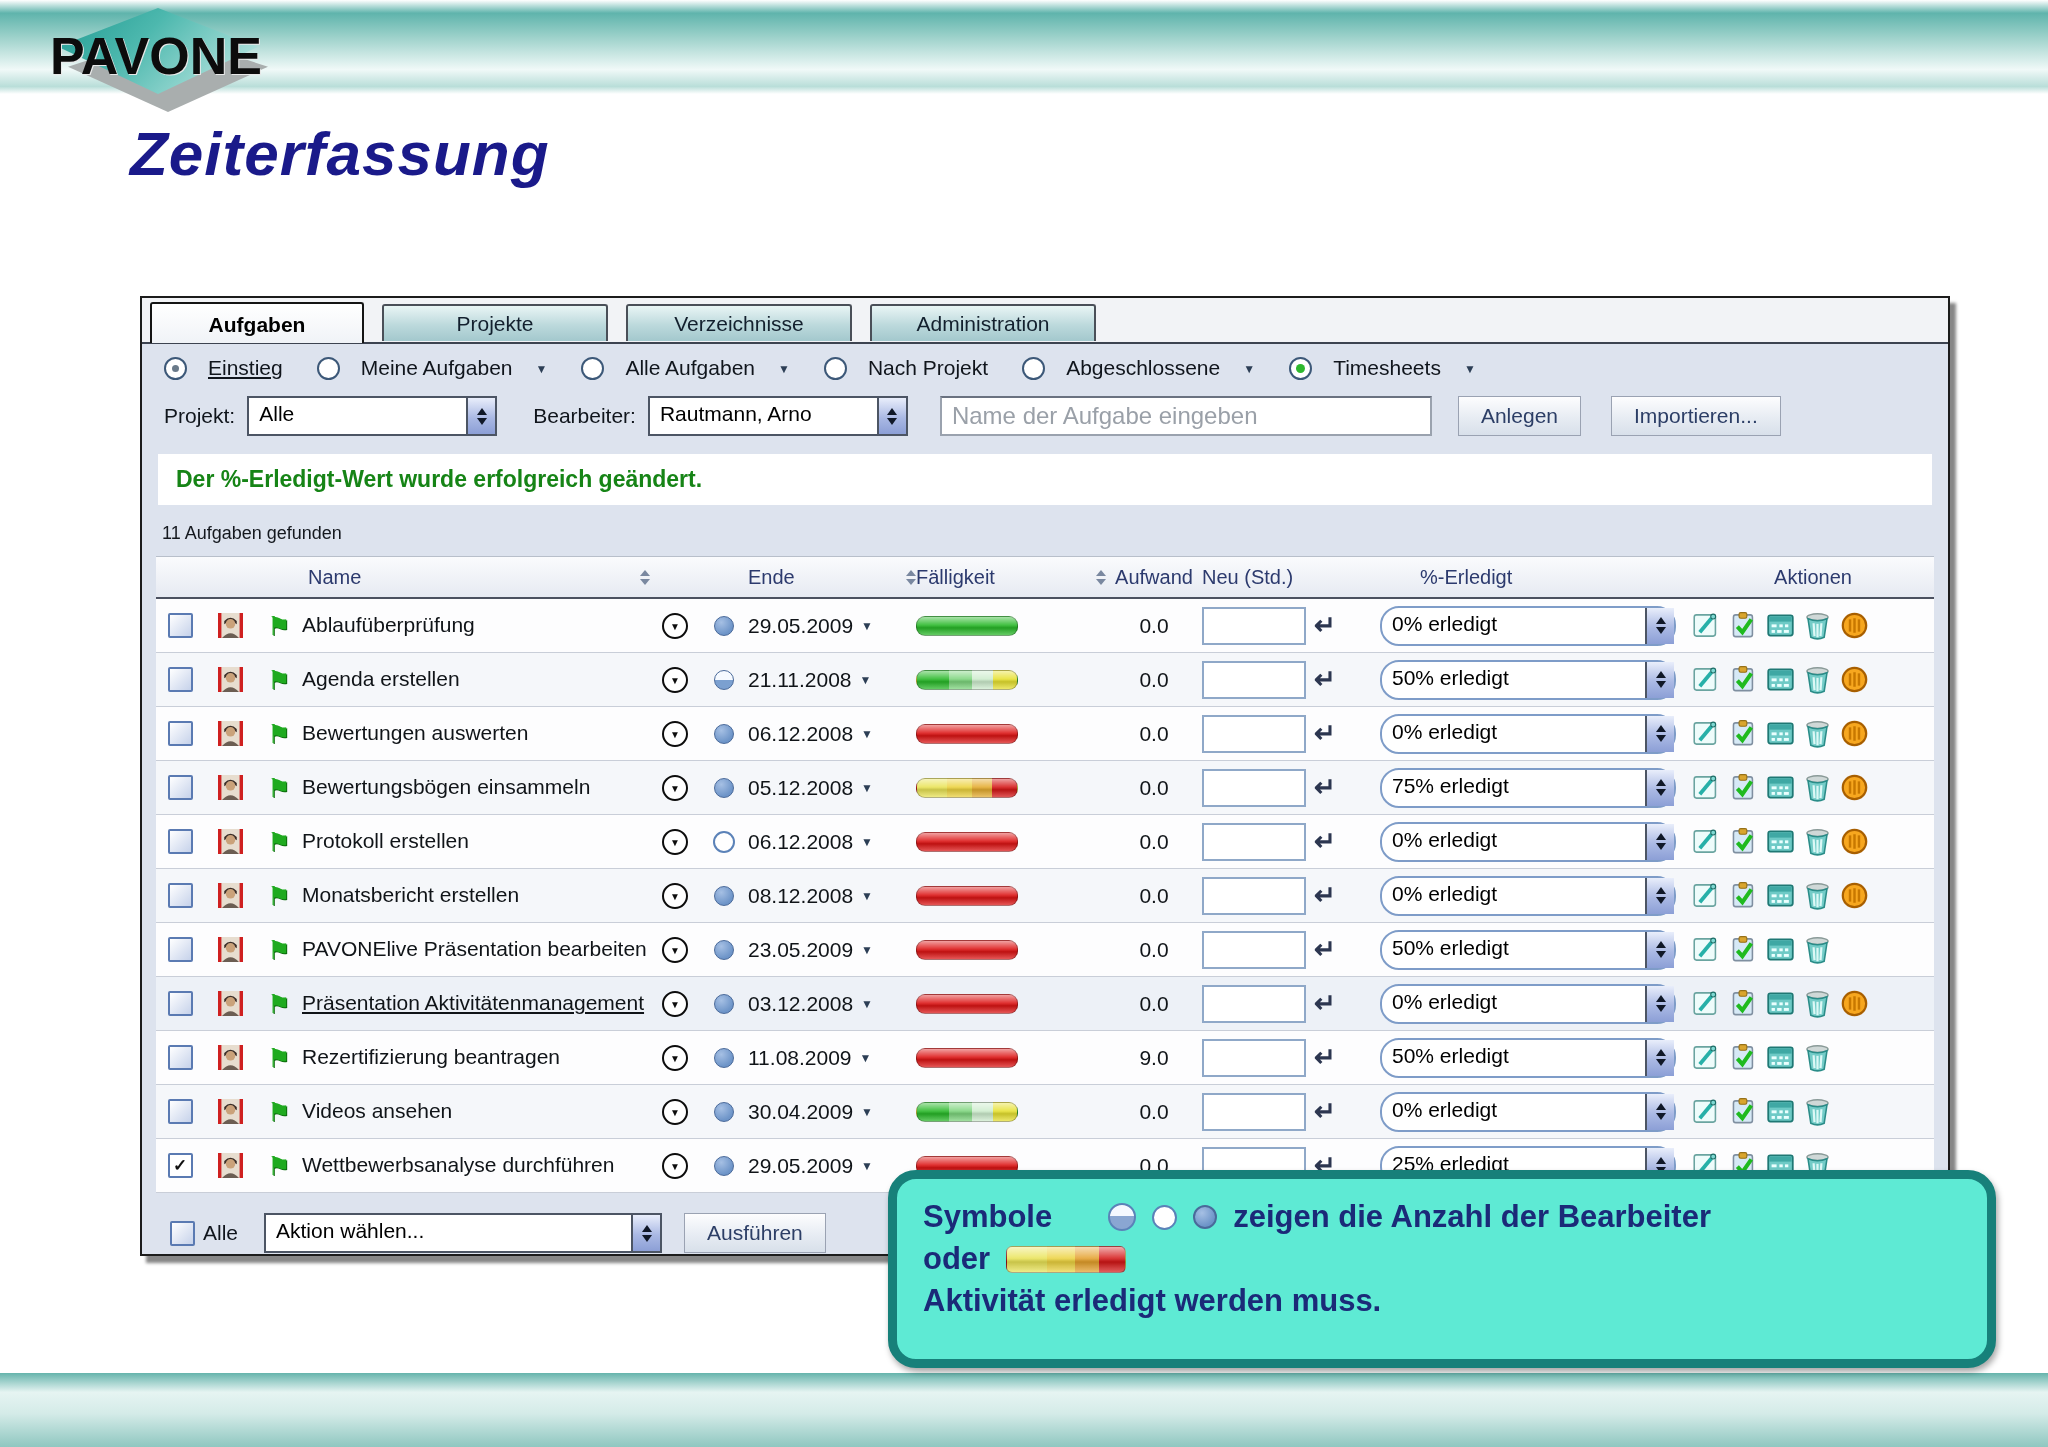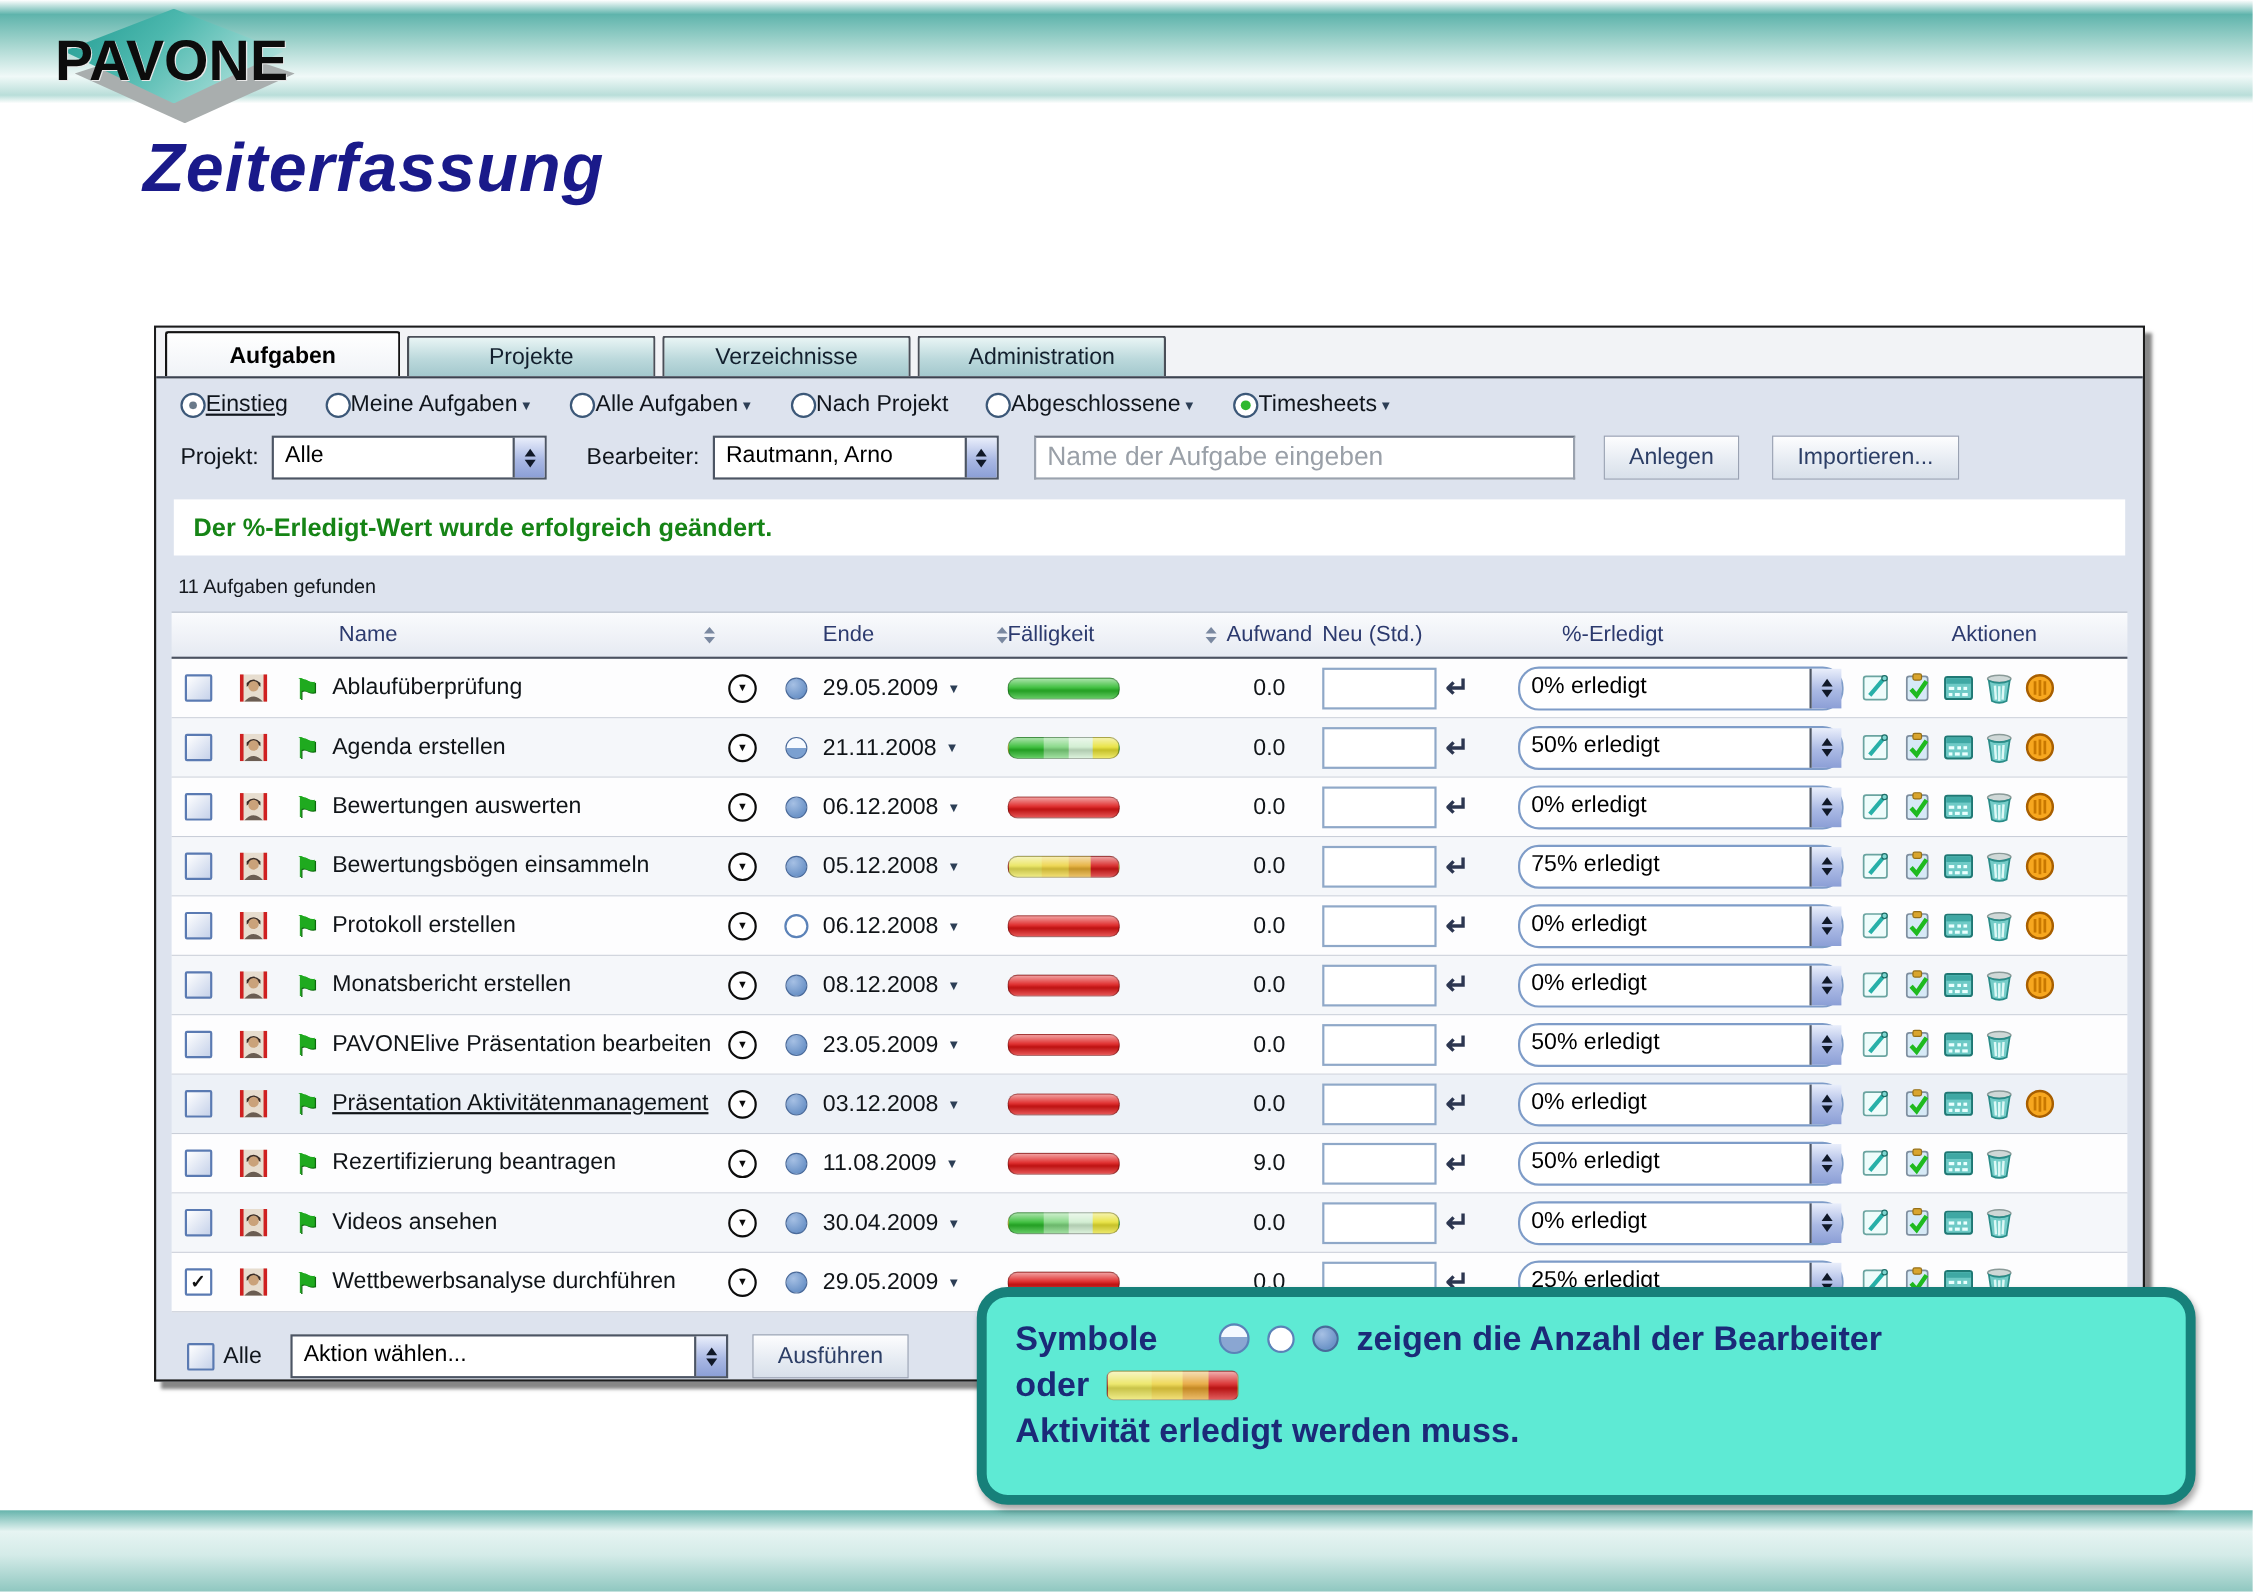--- a/index.html
+++ b/index.html
@@ -14,30 +14,30 @@
   .logo .d-teal{position:absolute;left:18px;top:8px;width:200px;height:86px;
     background:linear-gradient(135deg,#1f9a91 0%,#4db8ae 40%,#cdeeea 100%);
     clip-path:polygon(50% 0,100% 45%,50% 100%,0 45%);}
   .logo .logo-text{position:absolute;left:10px;top:26px;font-size:52px;font-weight:bold;
     letter-spacing:0px;color:#0c0c0c;text-shadow:1px 1px 0 #e8e8e8;}
   .page-title{position:absolute;left:130px;top:118px;font-size:62px;font-weight:bold;
     font-style:italic;color:#1a1a8a;letter-spacing:1px;}
   
   .panel{position:absolute;left:140px;top:296px;width:1806px;height:956px;background:#dde3ee;
     border:2px solid #1c1c1c;box-shadow:6px 7px 3px rgba(70,70,70,.65);}
-  .tabbar{background:#f2f3f6;display:flex;align-items:flex-end;gap:6px;padding:4px 6px 0 8px;
+  .tabbar{background:#f2f3f6;display:flex;align-items:center;gap:18px;padding:4px 6px 0 8px;
     border-bottom:2px solid #3c4350;height:40px;}
   .tab{border:2px solid #4a4f58;border-bottom:none;border-radius:3px 3px 0 0;
     padding:6px 0 5px;text-align:center;font-size:21px;color:#13202e;width:222px;
     background:linear-gradient(180deg,#e9f5f5 0%,#bcd9dc 55%,#a3c8cd 100%);}
   .tab.active{background:linear-gradient(180deg,#ffffff,#f0f3f7);font-weight:bold;color:#000;
     width:210px;padding:9px 0 6px;border-color:#141414;}
   
   .view-row{display:flex;align-items:center;gap:34px;padding:12px 8px 10px 22px;font-size:21px;color:#10151c;}
-  .view-item{display:inline-flex;align-items:center;gap:0;}
+  .view-item{display:inline-flex;align-items:center;gap:21px;}
   .rad{width:19px;height:19px;border:2px solid #3c5878;border-radius:50%;background:#fff;
     display:inline-flex;align-items:center;justify-content:center;flex:none;}
   .rad.dot-gray::after{content:"";width:7px;height:7px;border-radius:50%;background:#6a7a8a;}
   .rad.dot-green::after{content:"";width:9px;height:9px;border-radius:50%;background:#2eb82e;}
   .view-item .lbl.u{text-decoration:underline;}
   .caret{display:inline-block;margin-left:2px;color:#2c3e55;font-size:12px;transform:translateY(1px);}
   .caret::after{content:"▼";}
   
   .filter-row{display:flex;align-items:center;padding:6px 14px 14px 22px;font-size:21px;color:#10151c;}
   .sel{display:inline-flex;align-items:stretch;border:2px solid #4c5564;background:#fff;height:36px;}

